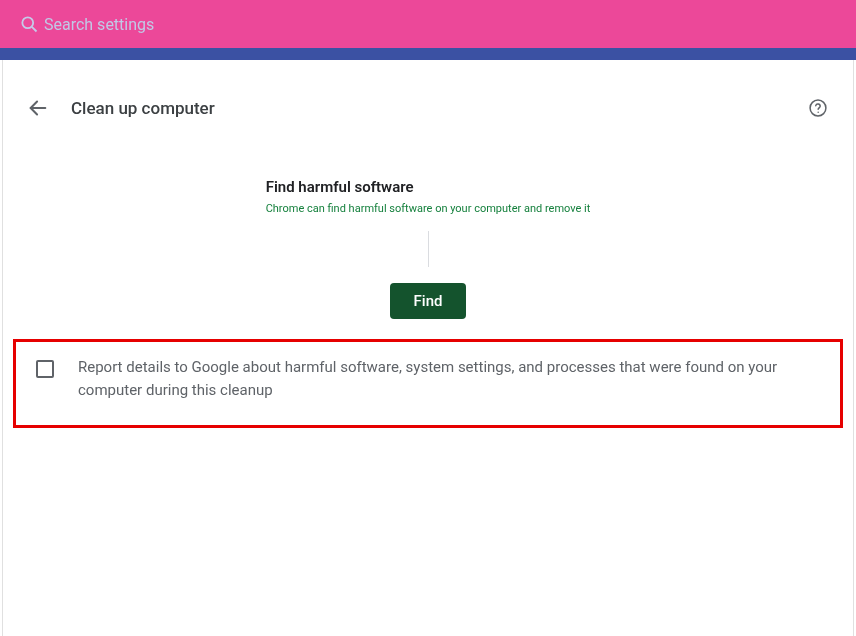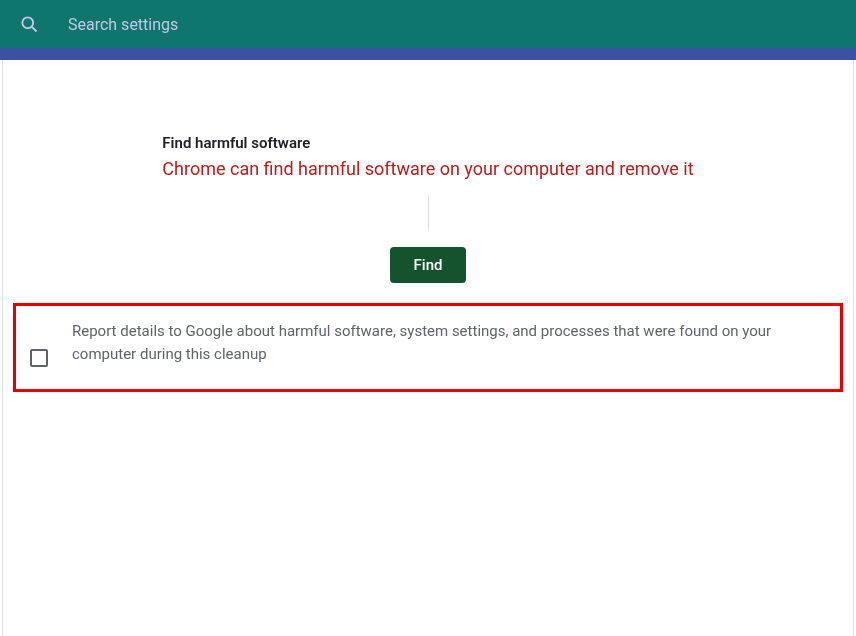--- a/index.html
+++ b/index.html
@@ -8,26 +8,26 @@
       box-sizing: border-box;
       font-family: 'Segoe UI', Roboto, Arial, sans-serif;
     }
     body {
       width: 856px;
       height: 636px;
       background: #fff;
       overflow: hidden;
     }
     .search-bar {
-      background: #0f766e;
+      background: #ec4899;
       height: 48px;
       display: flex;
       align-items: center;
       padding: 12px 18px;
-      gap: 28px;
+      gap: 4px;
     }
     .search-icon {
       width: 22px;
       height: 22px;
       display: flex;
       align-items: center;
       justify-content: center;
       color: #c5cae9;
     }
     .search-input {
@@ -96,44 +96,44 @@
     .find-text {
       flex: 1;
     }
     .section-heading {
       font-size: 15px;
       font-weight: 600;
       color: #202124;
       margin-bottom: 6px;
     }
     .section-desc {
-      font-size: 18px;
-      color: #b91c1c;
+      font-size: 11px;
+      color: #15803d;
     }
     .divider-v {
       width: 1px;
       height: 36px;
       background: #dadce0;
     }
     .find-btn {
       background: #14532d;
       color: #fff;
       border: none;
       border-radius: 4px;
       padding: 9px 24px;
       font-size: 15px;
       font-weight: 500;
       cursor: pointer;
     }
     .report-box {
       margin: 20px 10px 0 10px;
       border: 3px solid #e60000;
-      padding: 14px 14px 22px 14px;
+      padding: 14px 14px 22px 20px;
       display: flex;
-      align-items: flex-end;
+      align-items: flex-start;
       gap: 24px;
     }
     .checkbox {
       width: 18px;
       height: 18px;
       border: 2px solid #5f6368;
       border-radius: 2px;
       margin-top: 4px;
       flex-shrink: 0;
       cursor: pointer;
@@ -154,20 +154,36 @@
       <circle cx="10.5" cy="10.5" r="6.5"></circle>
       <line x1="15.5" y1="15.5" x2="21" y2="21"></line>
     </svg>
   </span>
   <input class="search-input" type="text" placeholder="Search settings" style="">
 </div>
 <div class="sub-bar"></div>
 
 <div class="content-wrap">
 
+  <div class="page-header">
+    <span class="back-btn">
+      <svg width="22" height="22" viewBox="0 0 24 24" fill="none" stroke="currentColor" stroke-width="2.2" stroke-linecap="round" stroke-linejoin="round">
+        <line x1="20" y1="12" x2="4" y2="12"></line>
+        <polyline points="11 5 4 12 11 19"></polyline>
+      </svg>
+    </span>
+    <div class="page-title">Clean up computer</div>
+    <span class="help-btn">
+      <svg width="20" height="20" viewBox="0 0 24 24" fill="none" stroke="currentColor" stroke-width="1.8">
+        <circle cx="12" cy="12" r="9.5"></circle>
+        <path d="M9.3 9.2a2.7 2.7 0 0 1 5.3 .8c0 1.6-2.4 2.2-2.4 3.6" stroke-linecap="round"></path>
+        <circle cx="12.2" cy="17" r="0.9" fill="currentColor" stroke="none"></circle>
+      </svg>
+    </span>
+  </div>
 
   <div class="section">
     <div class="find-row">
       <div class="find-text">
         <div class="section-heading">Find harmful software</div>
         <div class="section-desc">Chrome can find harmful software on your computer and remove it</div>
       </div>
       <div class="divider-v"></div>
       <button class="find-btn">Find</button>
     </div>

